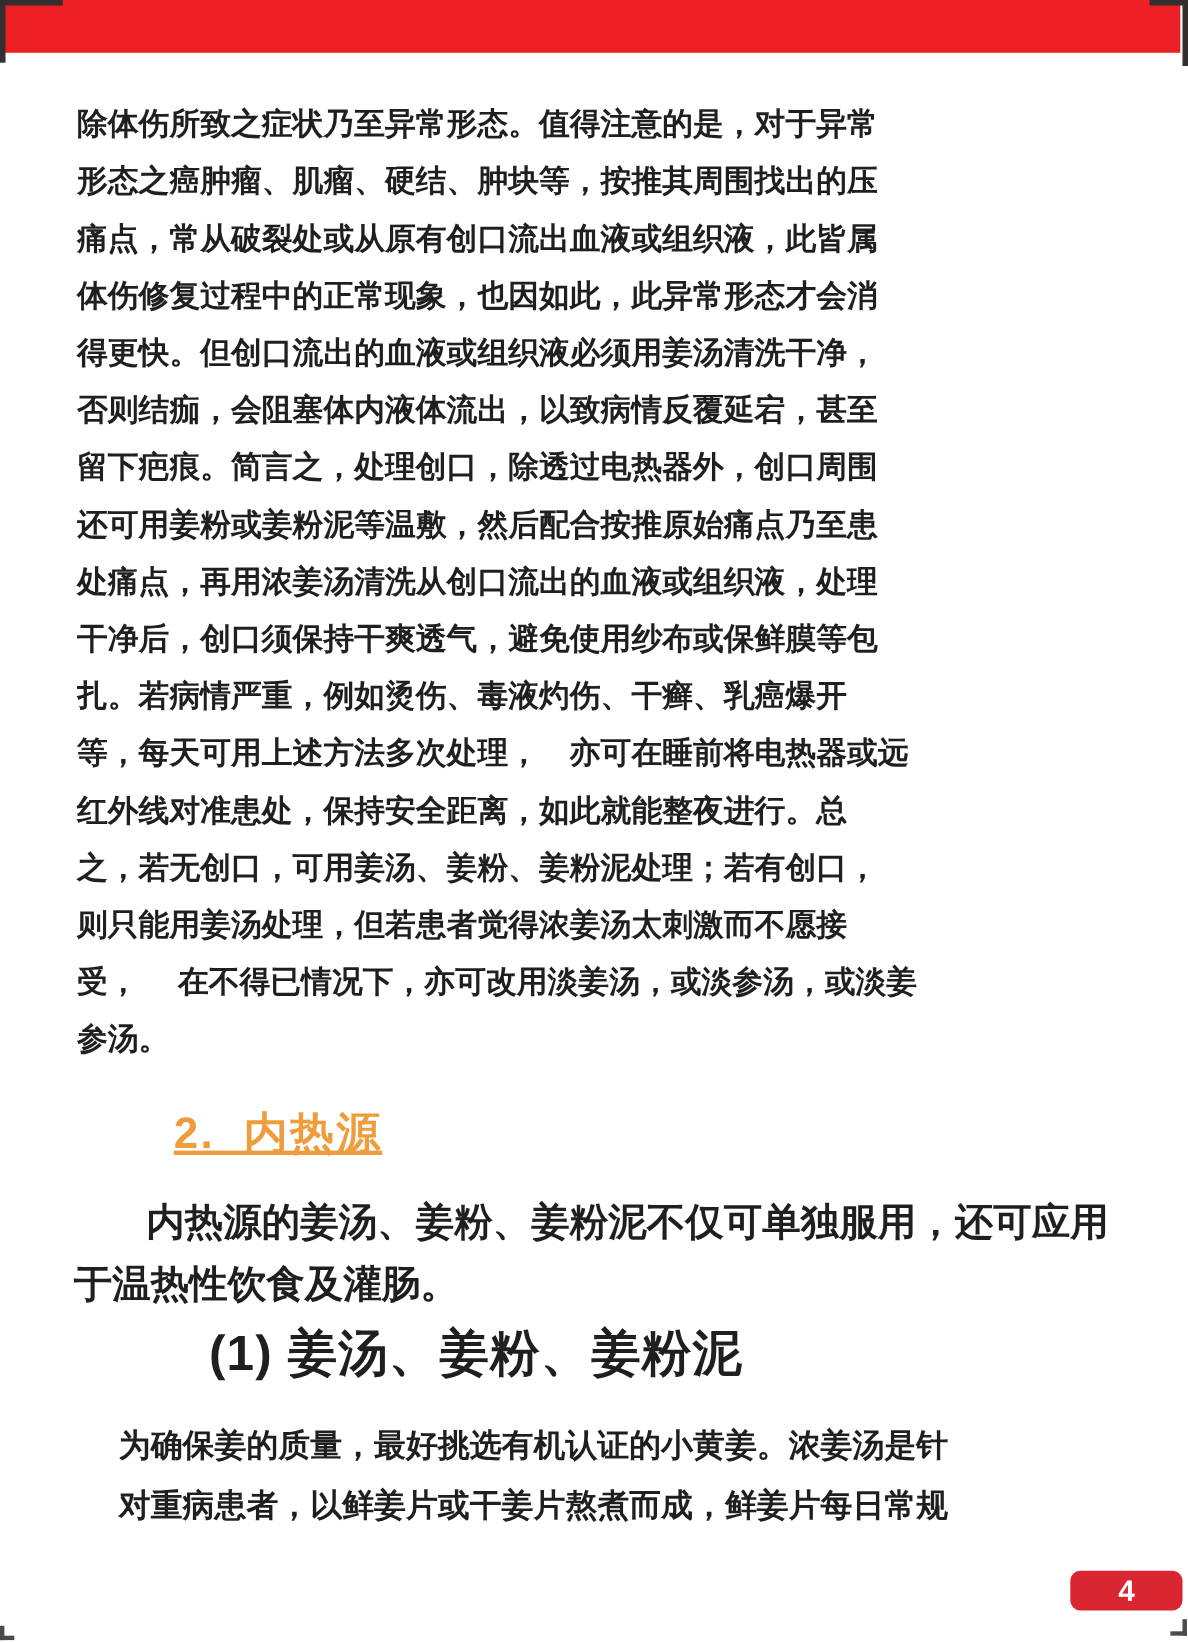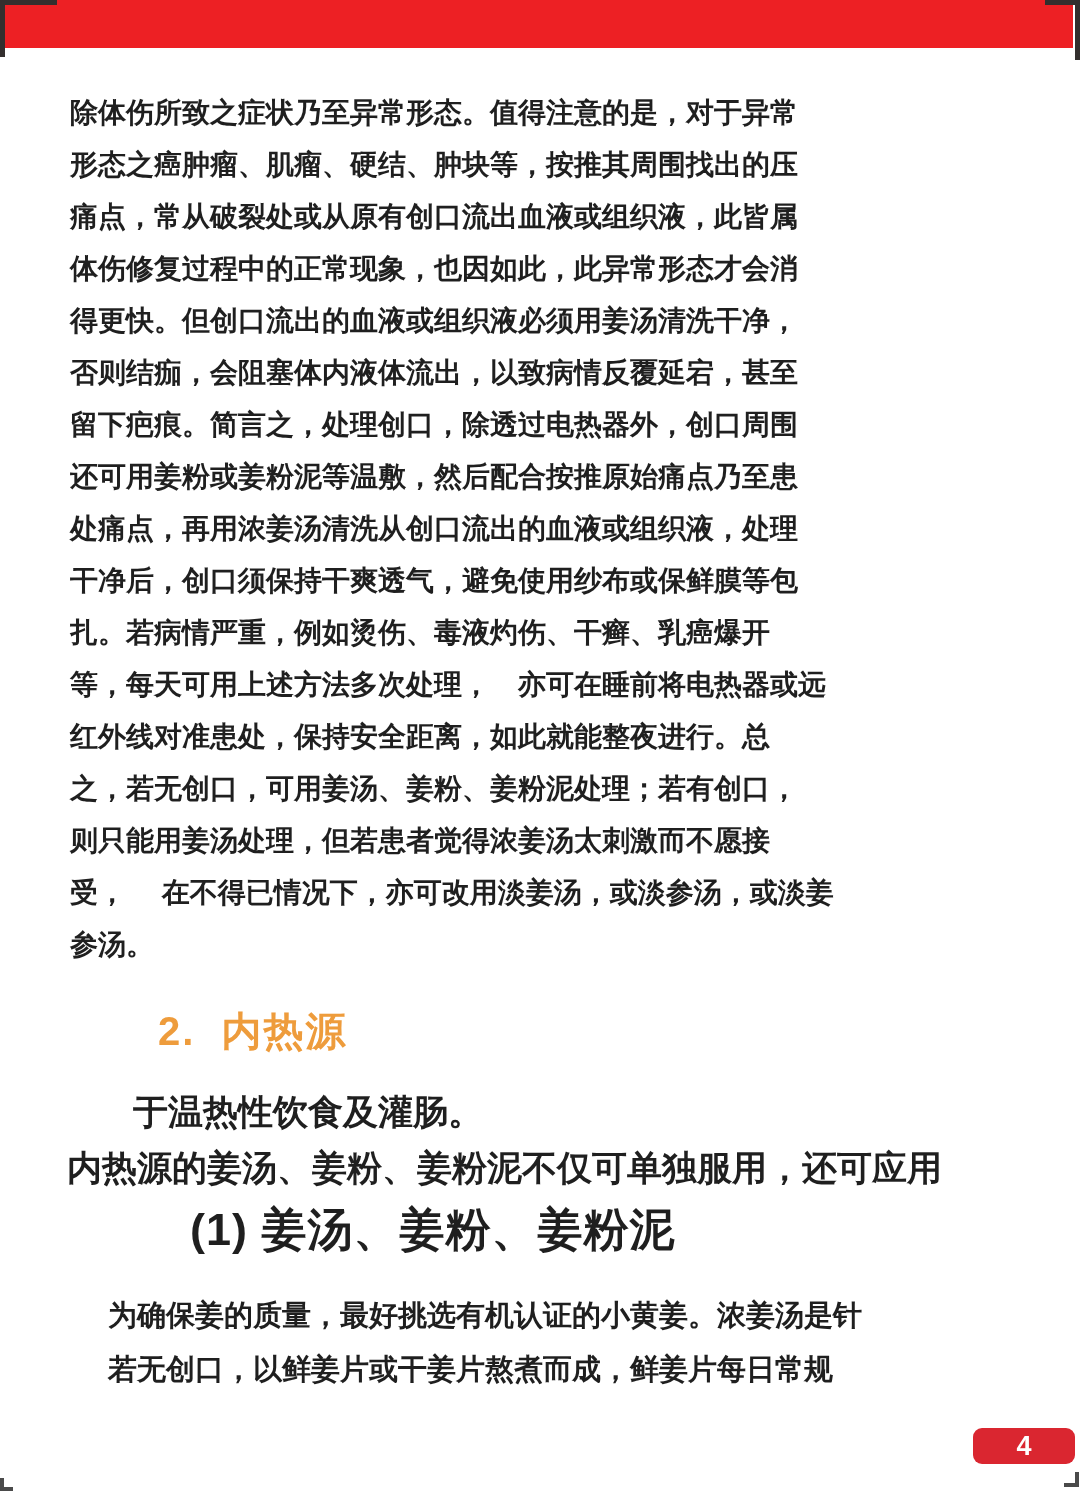--- a/index.html
+++ b/index.html
@@ -15,21 +15,21 @@
   
   .cm { position:absolute; pointer-events:none; }
   .cm-tl { left:0; top:0;  width:52px; height:52px; border-left:5px solid #332f2e; border-top:5px solid #332f2e; }
   .cm-tr { right:0; top:0; width:30px; height:55px; border-right:5px solid #332f2e; border-top:5px solid #332f2e; }
   .cm-bl { left:0; bottom:2px;  width:9px;  height:9px;  border-left:4px solid #4a4a4a; border-bottom:4px solid #4a4a4a; }
   .cm-br { right:1px; bottom:6px; width:11px; height:11px; border-right:4px solid #4a4a4a; border-bottom:4px solid #4a4a4a; }
 
   
   .block { position:absolute; white-space:pre; }
   .p1   { top:87px;   left:70px;  width:960px; font-size:28px; line-height:52px; }
-  .h2   { top:1005px; left:158px; font-size:40px; line-height:52px; letter-spacing:2px; }
+  .h2   { top:1005px; left:158px; font-size:40px; line-height:52px; letter-spacing:2px;text-decoration:underline; }
   .p2   { top:1084px; left:67px;  width:965px; font-size:35px; line-height:56px; }
   .p2 .line:first-child { text-indent:66px; }
   .sub  { top:1206px; left:190px; font-size:45px; line-height:48px; letter-spacing:1px; }
   .p3   { top:1288px; left:108px; width:945px; font-size:29px; line-height:54px; }
   .line { white-space:pre; }
 
   
   .badge {
     position:absolute; left:973px; top:1428px; width:102px; height:36px;
     border-radius:9px; color:#ffffff; font-size:27px; line-height:36px;
@@ -45,21 +45,21 @@
 
   <div class="cm cm-tl"></div>
   <div class="cm cm-tr"></div>
   <div class="cm cm-bl"></div>
   <div class="cm cm-br"></div>
 
   <div class="block p1"><div class="line">除体伤所致之症状乃至异常形态。值得注意的是，对于异常</div><div class="line">形态之癌肿瘤、肌瘤、硬结、肿块等，按推其周围找出的压</div><div class="line">痛点，常从破裂处或从原有创口流出血液或组织液，此皆属</div><div class="line">体伤修复过程中的正常现象，也因如此，此异常形态才会消</div><div class="line">得更快。但创口流出的血液或组织液必须用姜汤清洗干净，</div><div class="line">否则结痂，会阻塞体内液体流出，以致病情反覆延宕，甚至</div><div class="line">留下疤痕。简言之，处理创口，除透过电热器外，创口周围</div><div class="line">还可用姜粉或姜粉泥等温敷，然后配合按推原始痛点乃至患</div><div class="line">处痛点，再用浓姜汤清洗从创口流出的血液或组织液，处理</div><div class="line">干净后，创口须保持干爽透气，避免使用纱布或保鲜膜等包</div><div class="line">扎。若病情严重，例如烫伤、毒液灼伤、干癣、乳癌爆开</div><div class="line">等，每天可用上述方法多次处理，　亦可在睡前将电热器或远</div><div class="line">红外线对准患处，保持安全距离，如此就能整夜进行。总</div><div class="line">之，若无创口，可用姜汤、姜粉、姜粉泥处理；若有创口，</div><div class="line">则只能用姜汤处理，但若患者觉得浓姜汤太刺激而不愿接</div><div class="line">受，　 在不得已情况下，亦可改用淡姜汤，或淡参汤，或淡姜</div><div class="line">参汤。</div></div>
 
   <div class="block h2" style="color: rgb(238, 156, 60);">2.  内热源</div>
 
-  <div class="block p2"><div class="line">于温热性饮食及灌肠。</div><div class="line">内热源的姜汤、姜粉、姜粉泥不仅可单独服用，还可应用</div></div>
+  <div class="block p2"><div class="line">内热源的姜汤、姜粉、姜粉泥不仅可单独服用，还可应用</div><div class="line">于温热性饮食及灌肠。</div></div>
 
   <div class="block sub">(1) 姜汤、姜粉、姜粉泥</div>
 
-  <div class="block p3"><div class="line">为确保姜的质量，最好挑选有机认证的小黄姜。浓姜汤是针</div><div class="line">若无创口，以鲜姜片或干姜片熬煮而成，鲜姜片每日常规</div></div>
+  <div class="block p3"><div class="line">为确保姜的质量，最好挑选有机认证的小黄姜。浓姜汤是针</div><div class="line">对重病患者，以鲜姜片或干姜片熬煮而成，鲜姜片每日常规</div></div>
 
   <div class="badge" style="background: rgb(218, 38, 48);">4</div>
 
 </div>
 
 </body></html>

